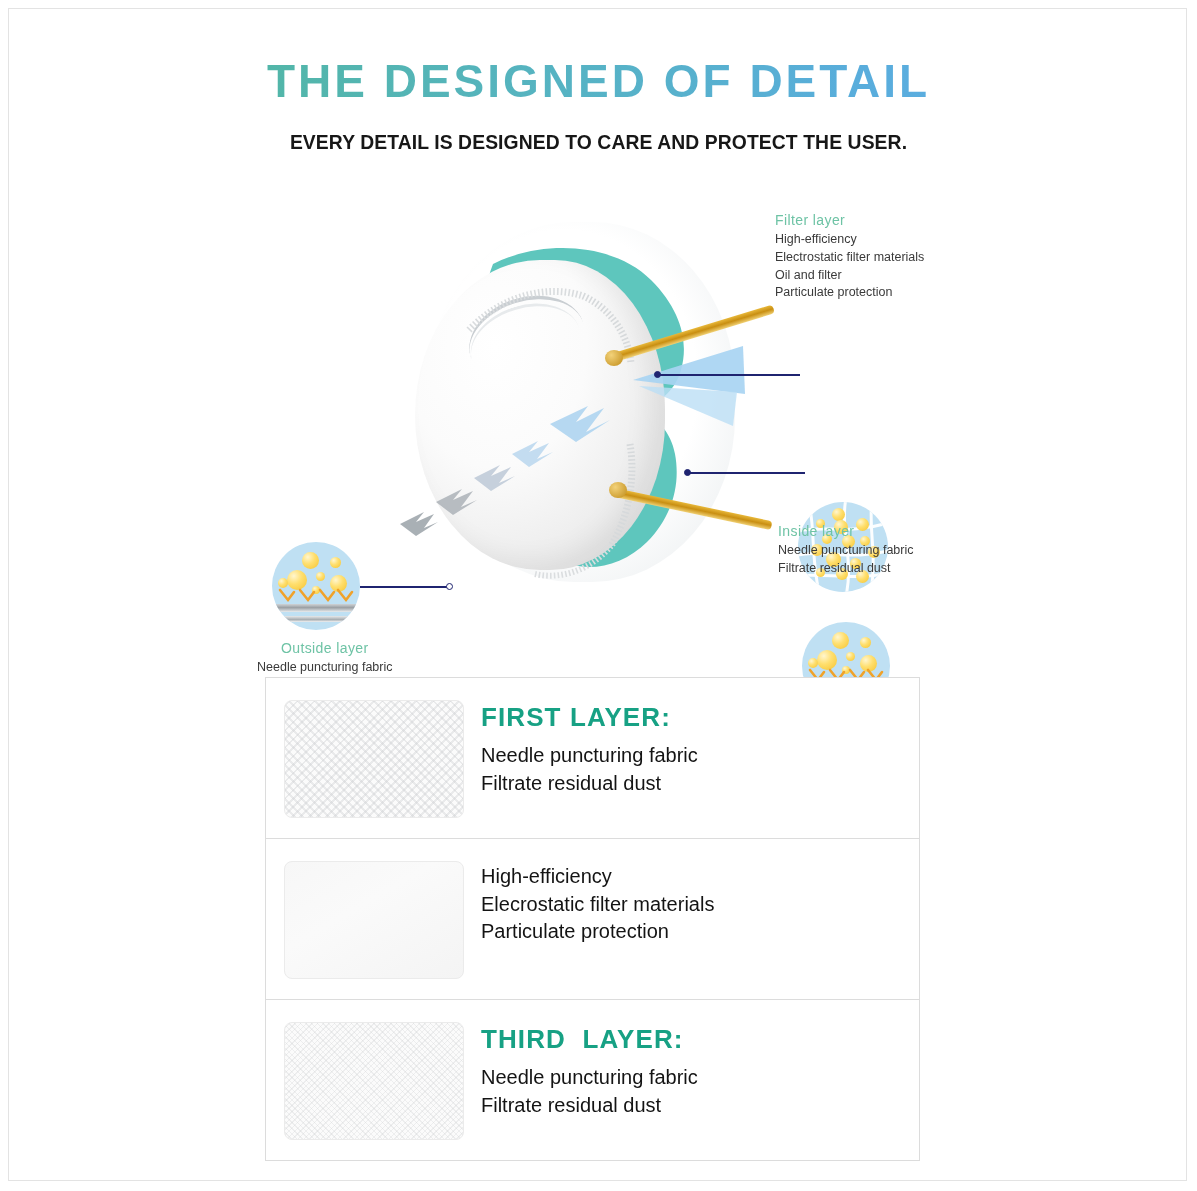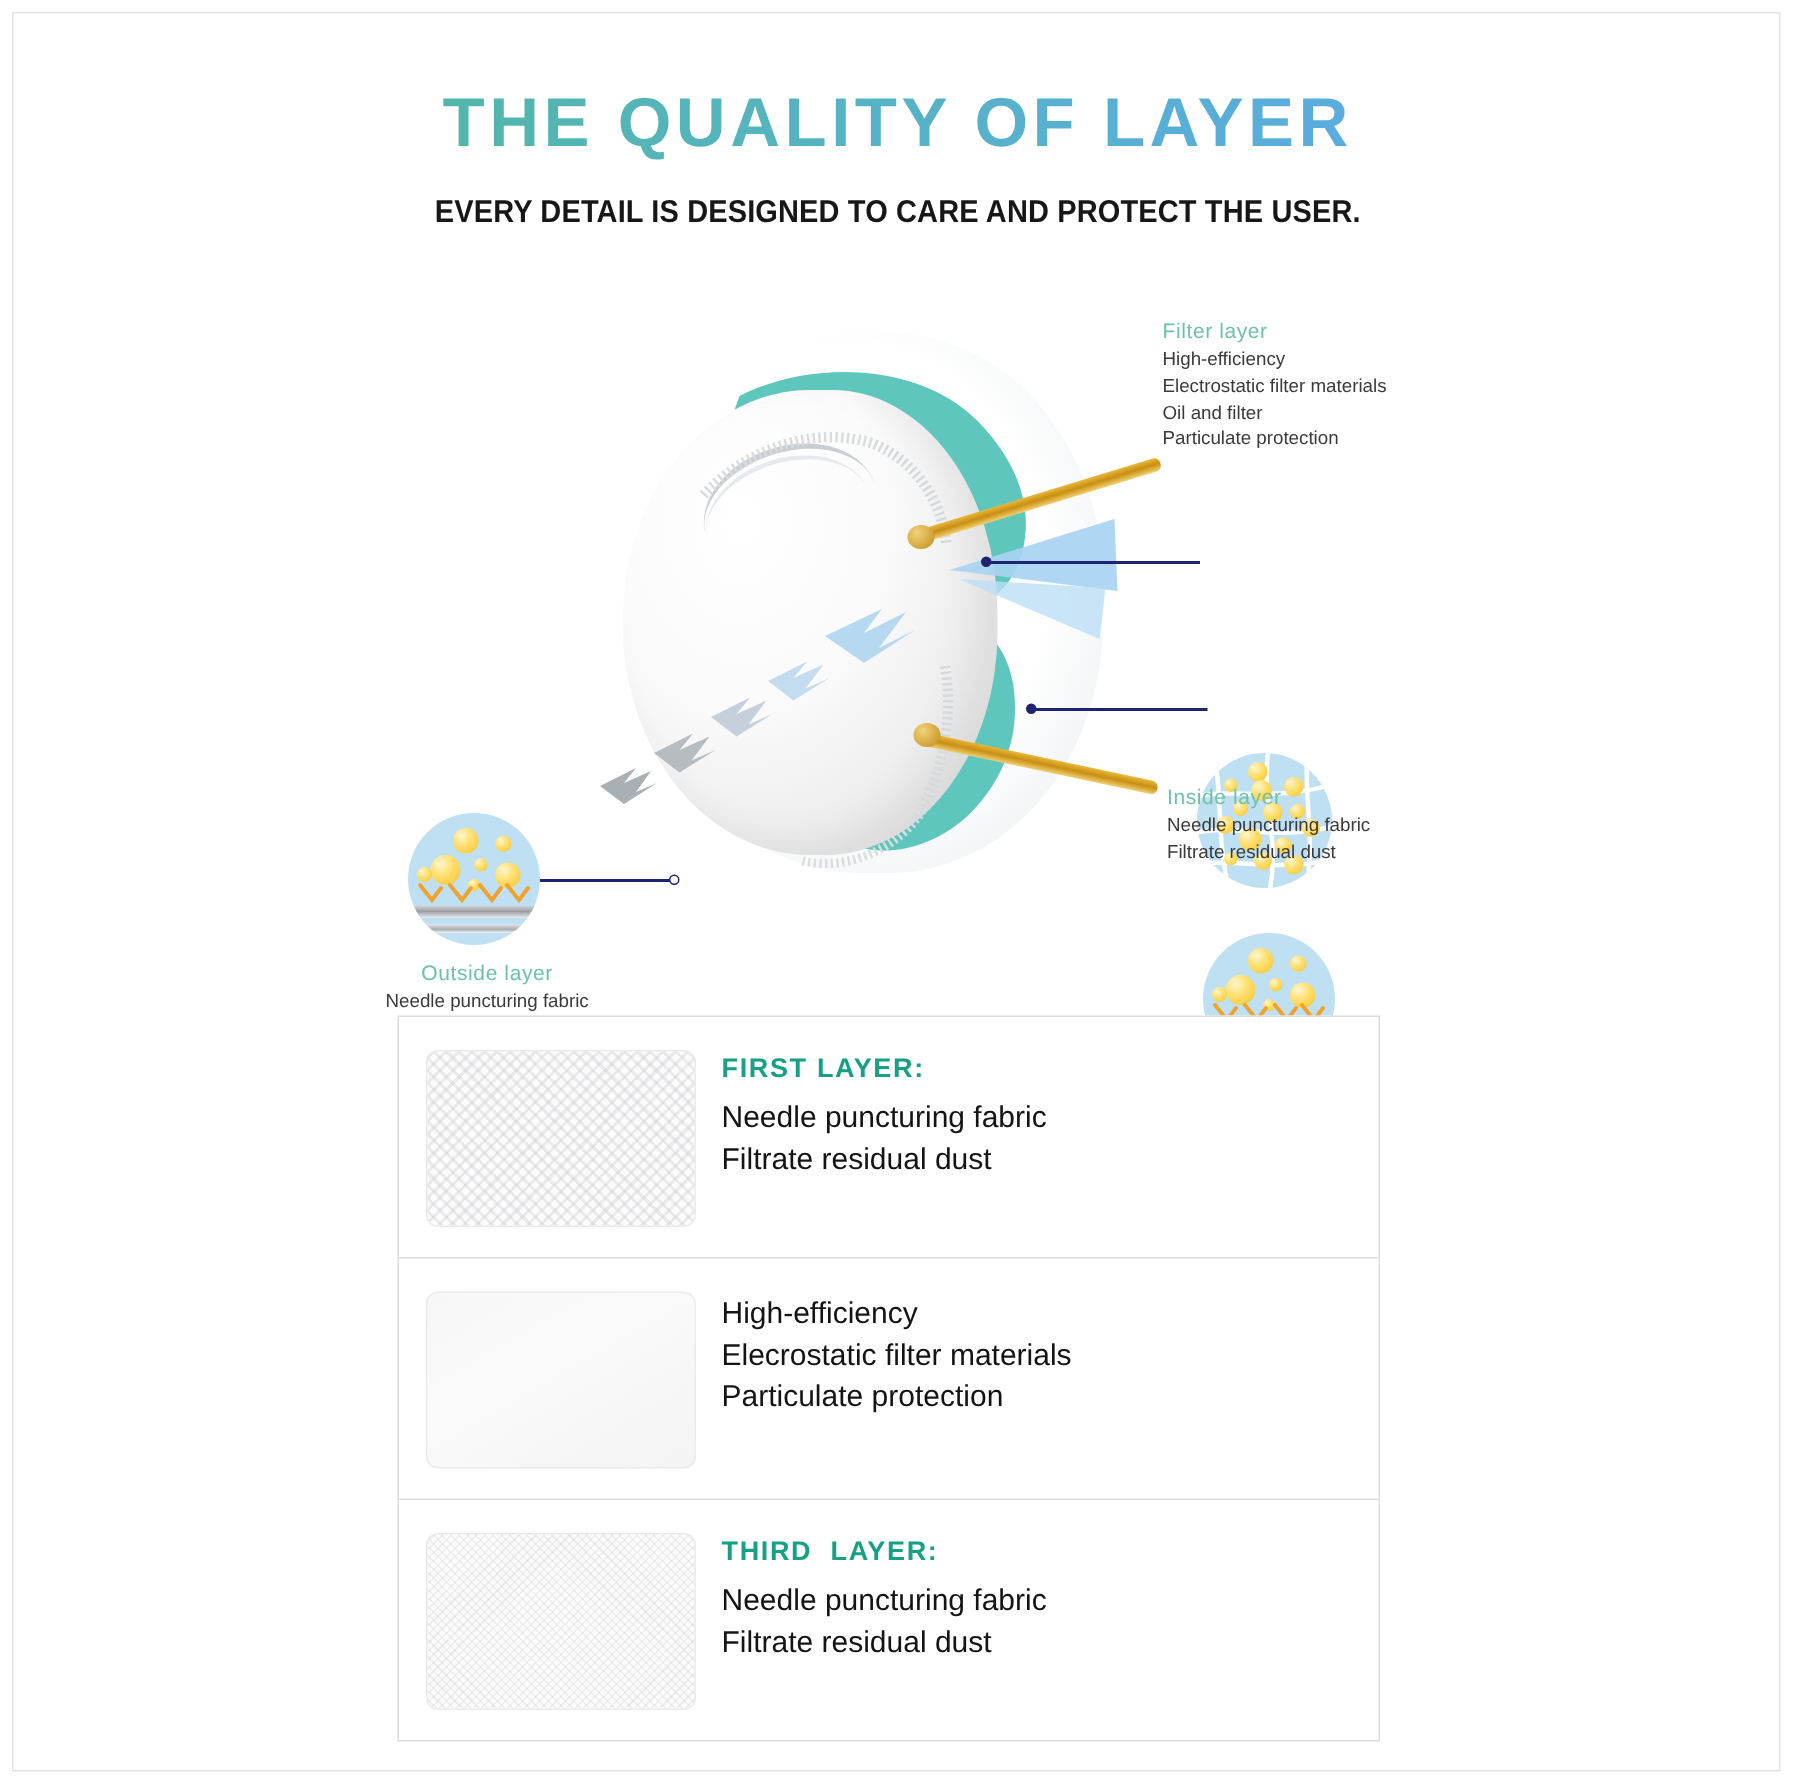--- a/index.html
+++ b/index.html
@@ -234,42 +234,42 @@
     background-color: #fbfbfb;
     background-image:
       repeating-linear-gradient(45deg, rgba(205,207,209,.30) 0 1px, rgba(255,255,255,0) 1px 4px),
       repeating-linear-gradient(-45deg, rgba(205,207,209,.30) 0 1px, rgba(255,255,255,0) 1px 4px);
   }
   .layer-text {
     flex: 1;
     padding: 24px 10px 20px 0;
   }
   .layer-title {
-    font-size: 18px;
+    font-size: 26px;
     font-weight: bold;
     color: #17a184;
     letter-spacing: 1.1px;
     margin-bottom: 9px;
     white-space: pre;
   }
   .layer-line {
     font-size: 20px;
     color: #141414;
     line-height: 1.38;
     white-space: nowrap;
   }
 </style>
 </head>
 <body>
 
 <div id="page">
 
   <div id="outer-frame"></div>
 
-  <div id="headline">THE QUALITY OF LAYER</div>
+  <div id="headline">THE DESIGNED OF DETAIL</div>
   <div id="subhead">EVERY DETAIL IS DESIGNED TO CARE AND PROTECT THE USER.</div>
 
   <div id="diagram">
 
     <div id="mask-wrap">
       <div id="mask-halo"></div>
 
       <svg id="inner-teal" viewBox="0 0 260 330">
         <path d="M18,22 C70,-4 140,2 176,38 C206,68 214,100 206,128 C200,150 182,162 166,168
                  C182,176 196,190 200,212 C206,244 196,276 172,300 C150,322 118,330 96,322

